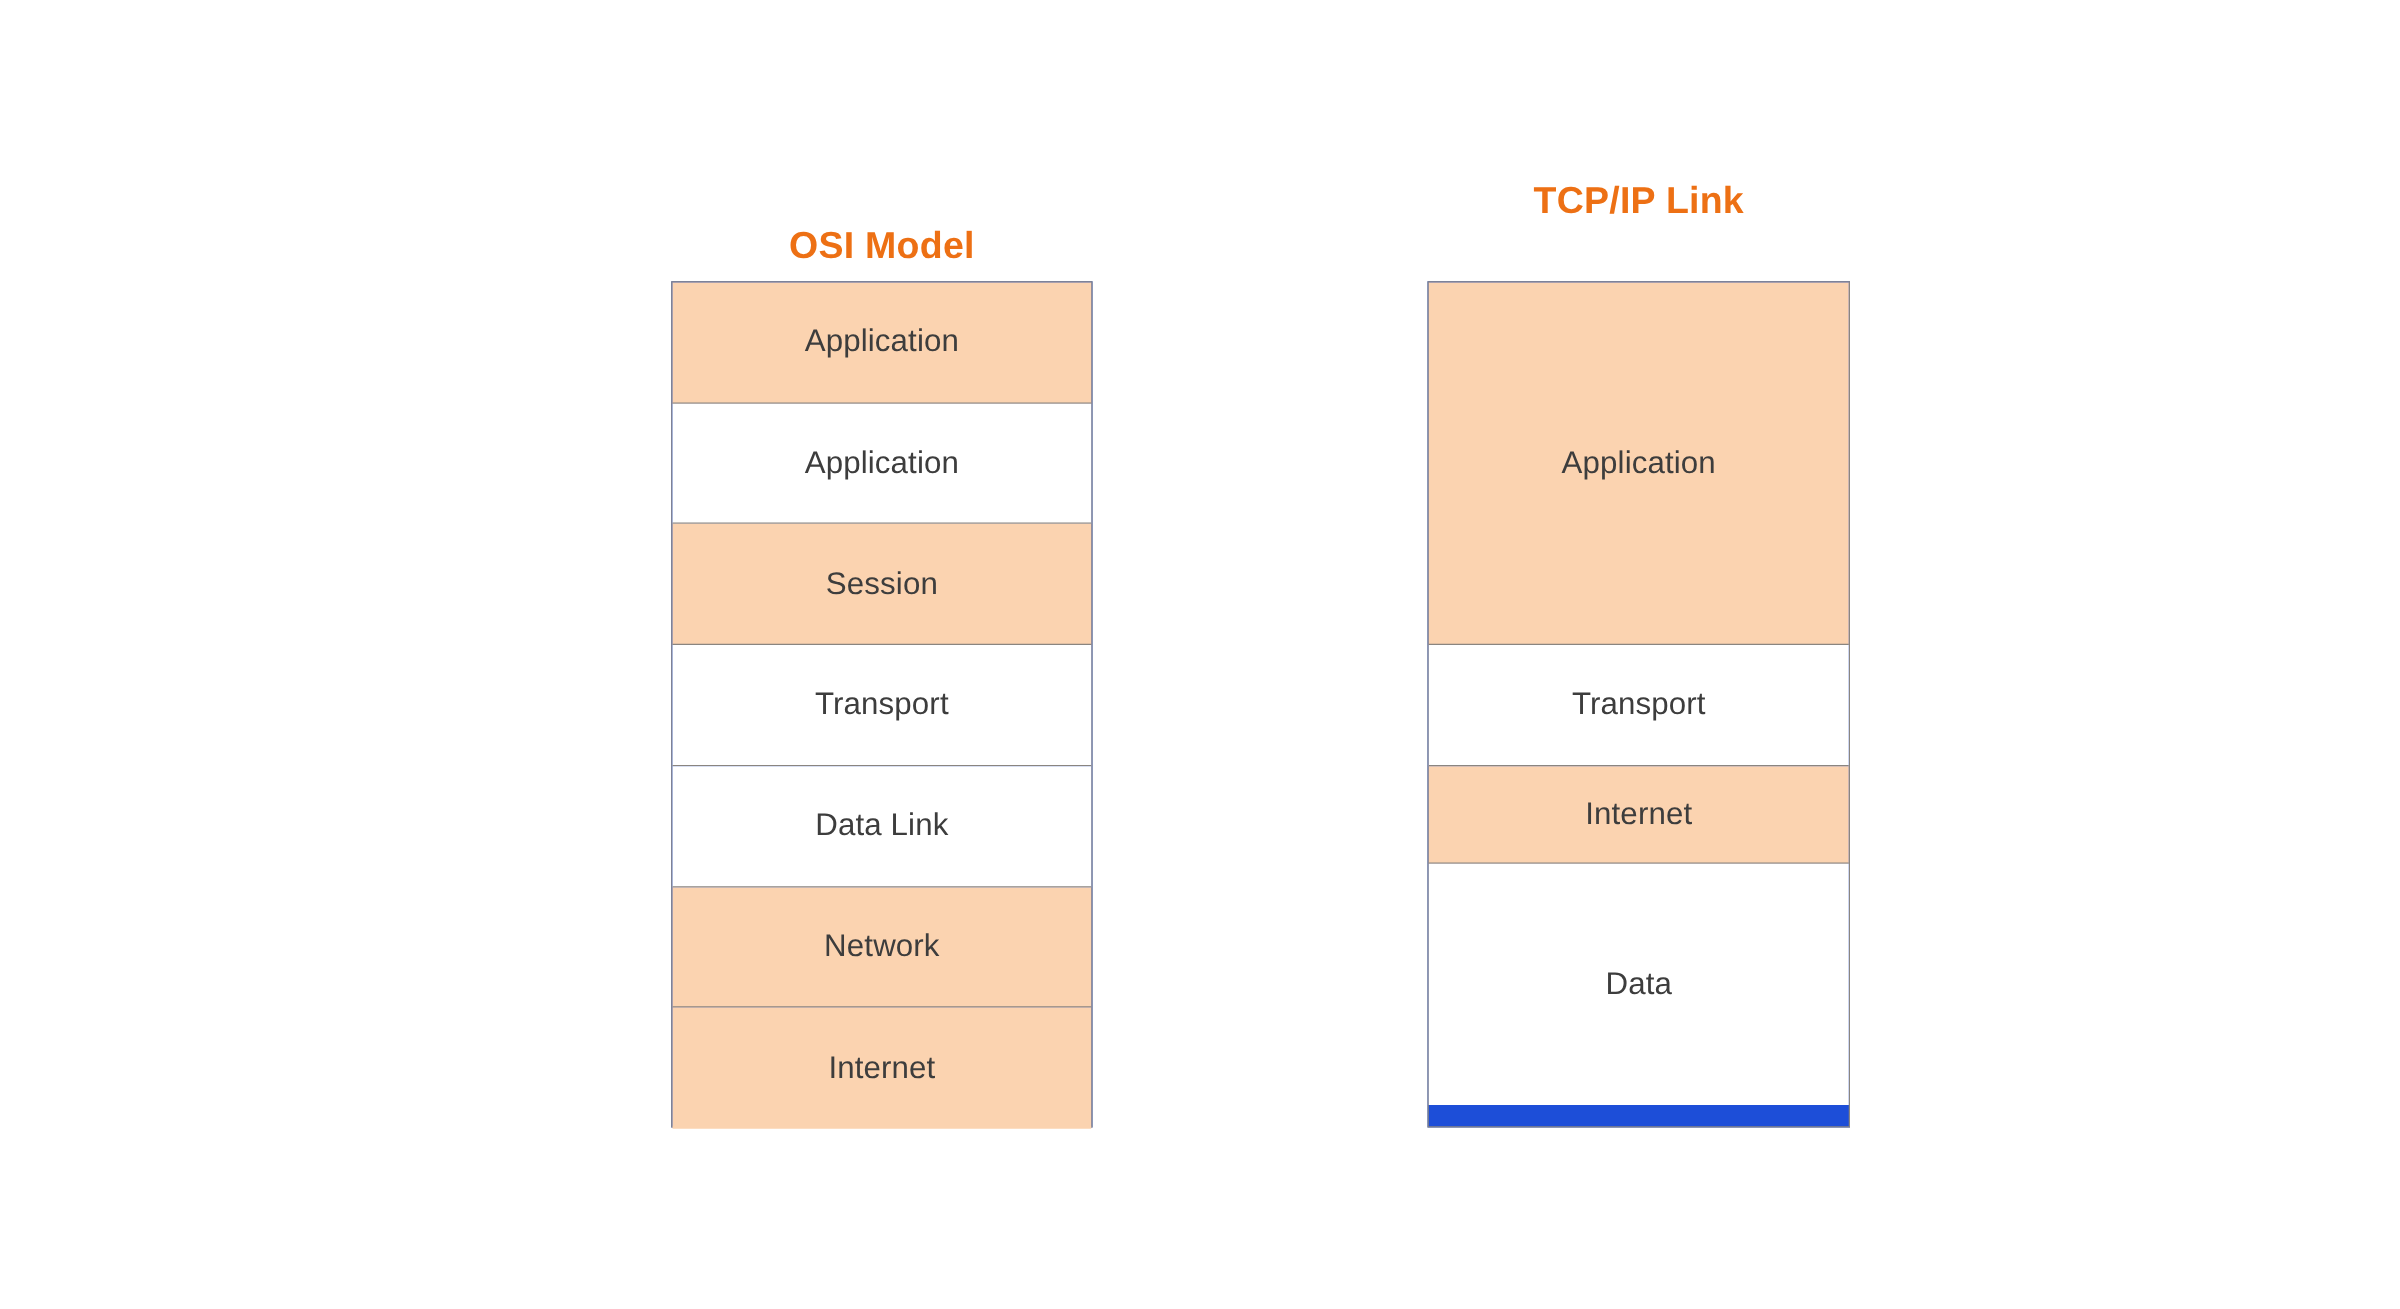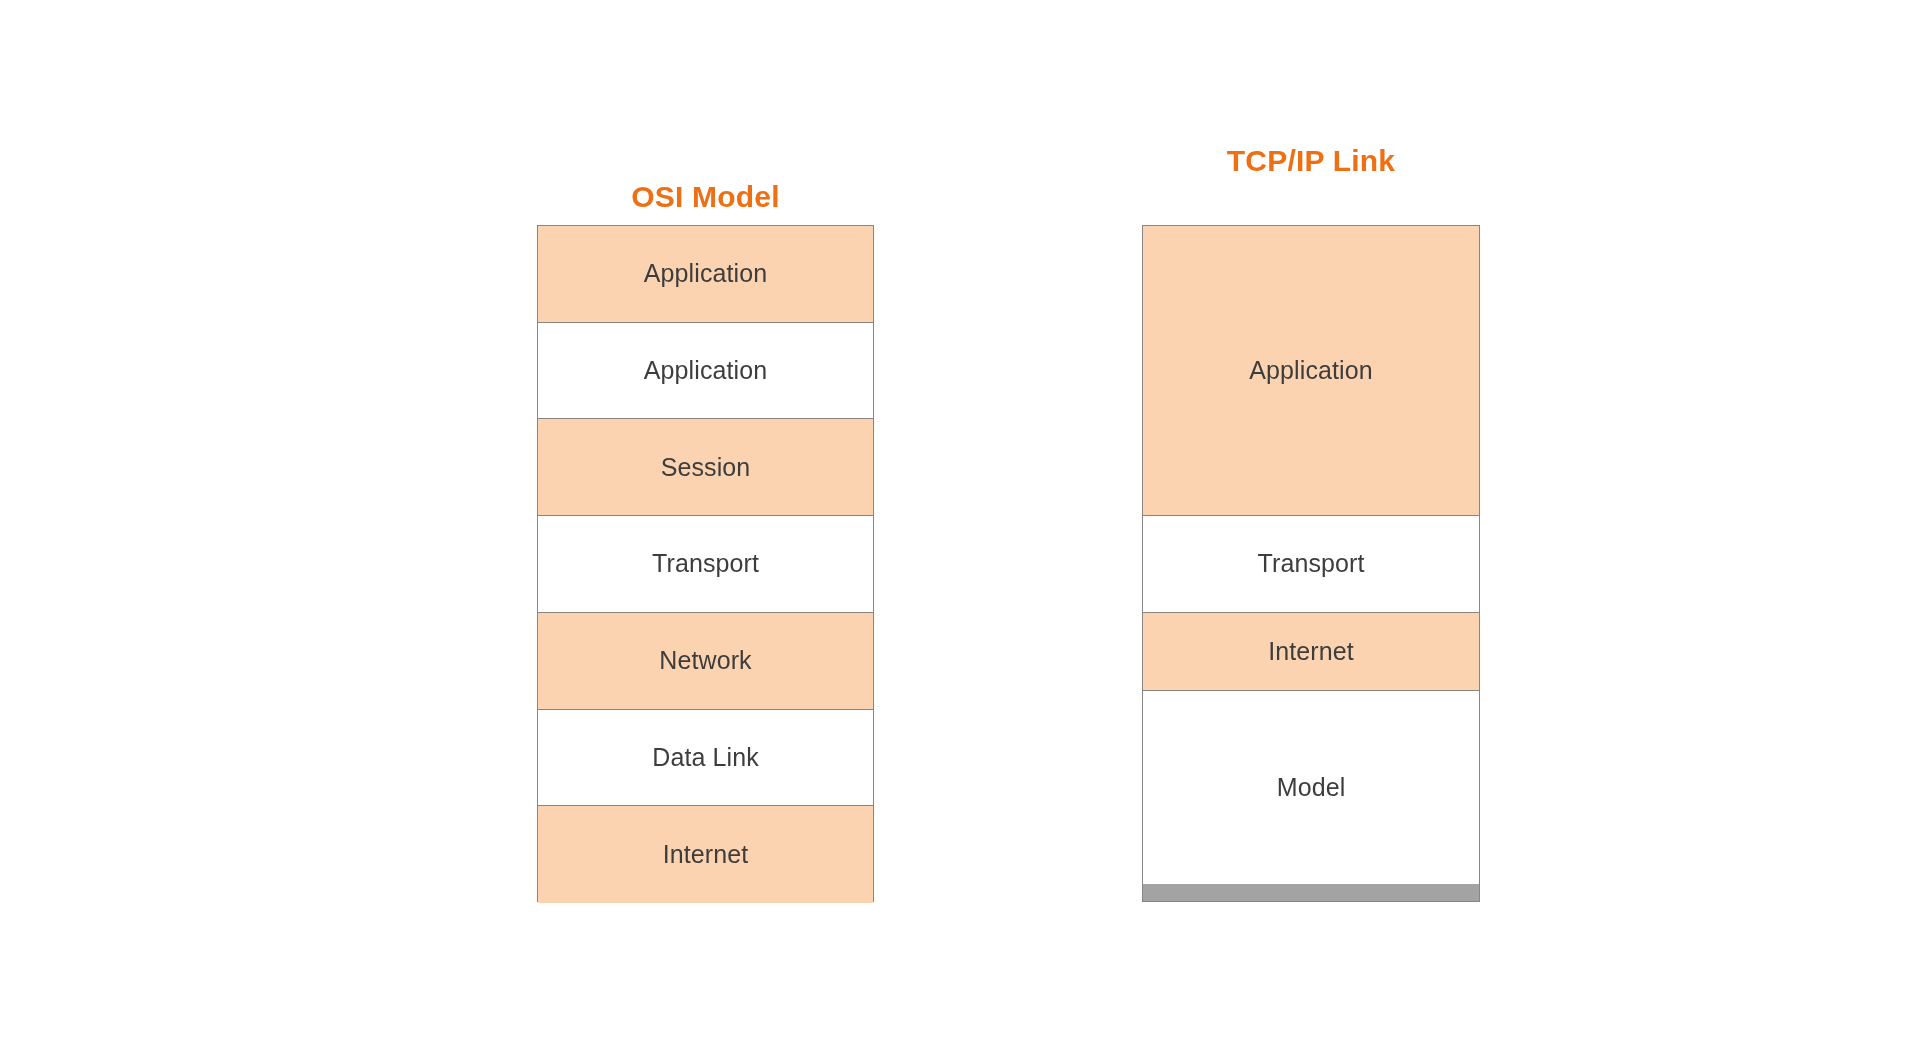--- a/index.html
+++ b/index.html
@@ -45,21 +45,21 @@
 
   #osi-column   .model-title { margin-bottom: 0; margin-top: 42px; }
   #tcpip-column .model-title { margin-bottom: 0; }
 
   .stack {
     position: absolute;
     left: 0;
     width: 100%;
     border: 1.5px solid #8a8580;
     box-sizing: border-box;
-    background: #a3a3a3;
+    background: #1d4ed8;
   }
 
   #osi-stack   { top: 85px; height: 677px; }
   #tcpip-stack { top: 79px; height: 677px; }
 
   .layer {
     box-sizing: border-box;
     width: 100%;
     display: flex;
     align-items: center;
@@ -113,26 +113,26 @@
       </div>
 
       <div class="layer fill-peach">
         <span class="layer-label">Session</span>
       </div>
 
       <div class="layer fill-white">
         <span class="layer-label">Transport</span>
       </div>
 
+      <div class="layer fill-white">
+        <span class="layer-label">Data Link</span>
+      </div>
+
       <div class="layer fill-peach">
         <span class="layer-label">Network</span>
-      </div>
-
-      <div class="layer fill-white">
-        <span class="layer-label">Data Link</span>
       </div>
 
       <div class="layer fill-peach">
         <span class="layer-label">Internet</span>
       </div>
 
     </div>
   </div>
 
   <div class="model-column" id="tcpip-column">
@@ -147,19 +147,19 @@
 
       <div class="layer fill-white layer-transport">
         <span class="layer-label">Transport</span>
       </div>
 
       <div class="layer fill-peach layer-internet">
         <span class="layer-label">Internet</span>
       </div>
 
       <div class="layer fill-white layer-link">
-        <span class="layer-label">Model</span>
+        <span class="layer-label">Data</span>
       </div>
 
     </div>
   </div>
 
 </div>
 
 </body></html>

